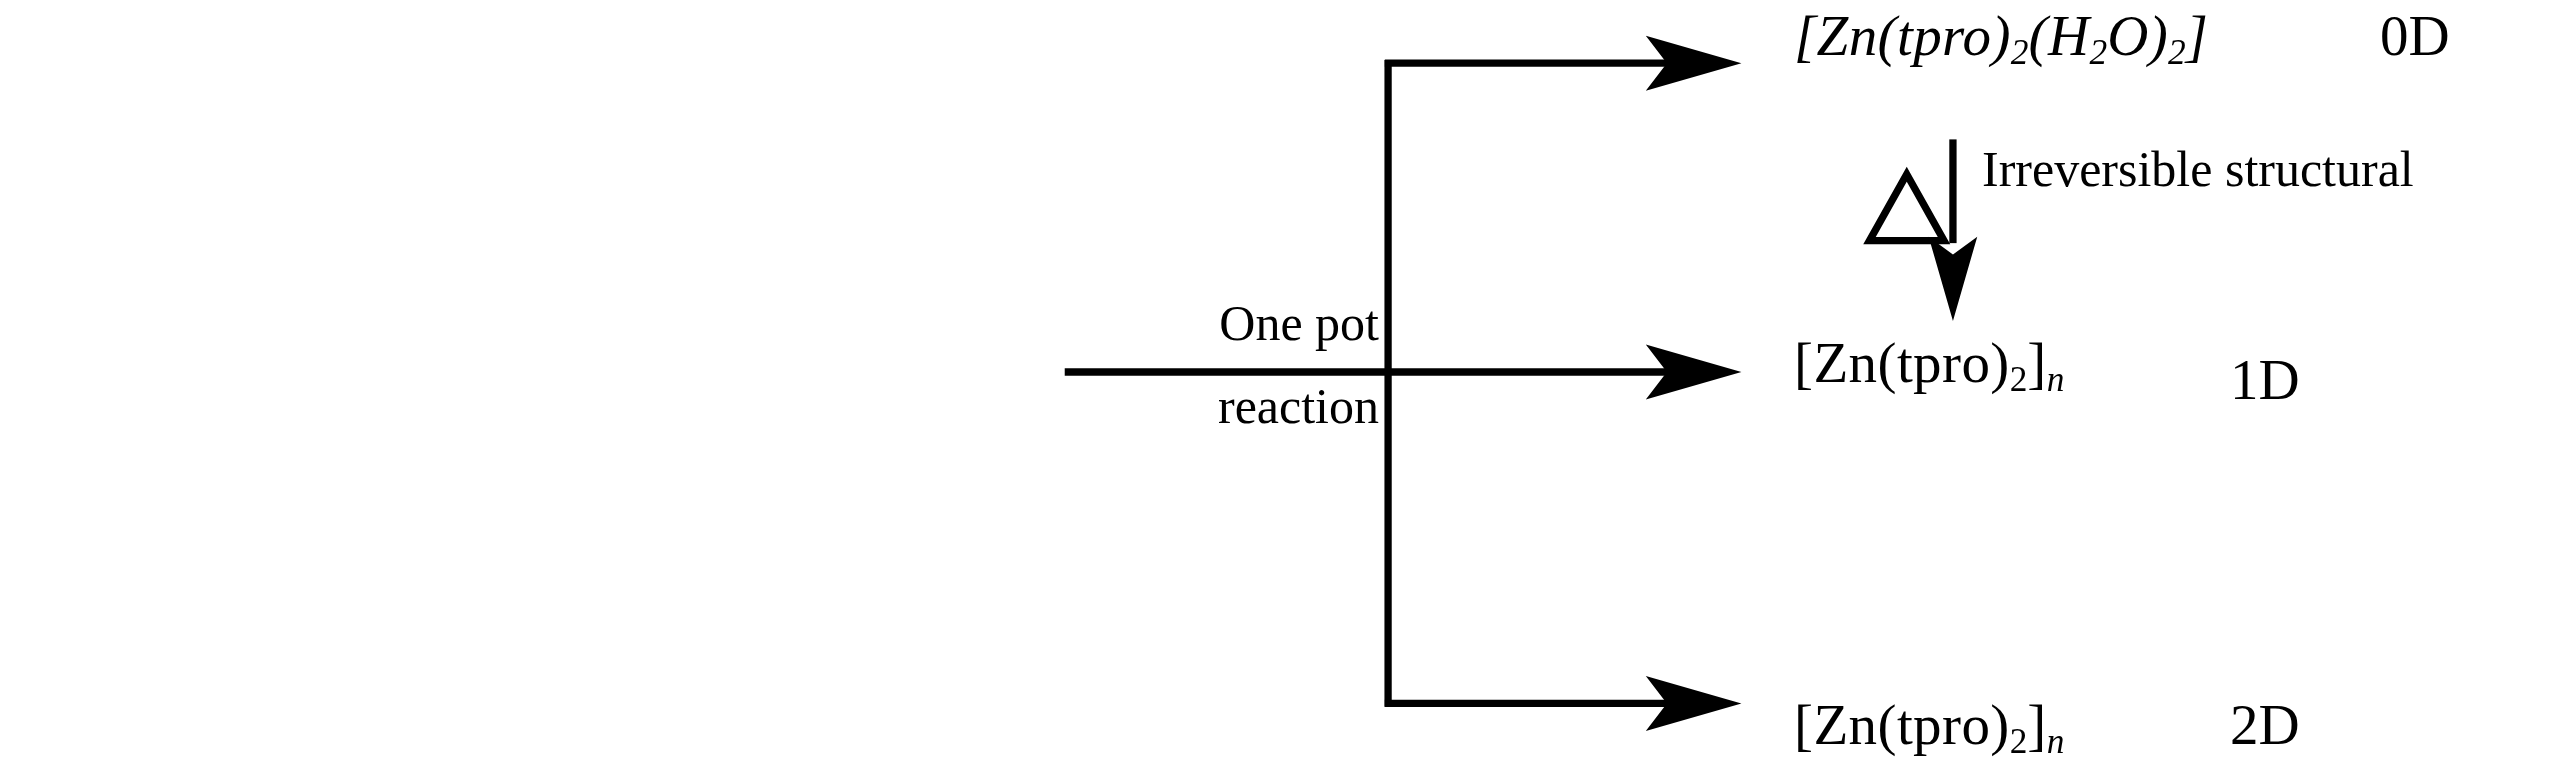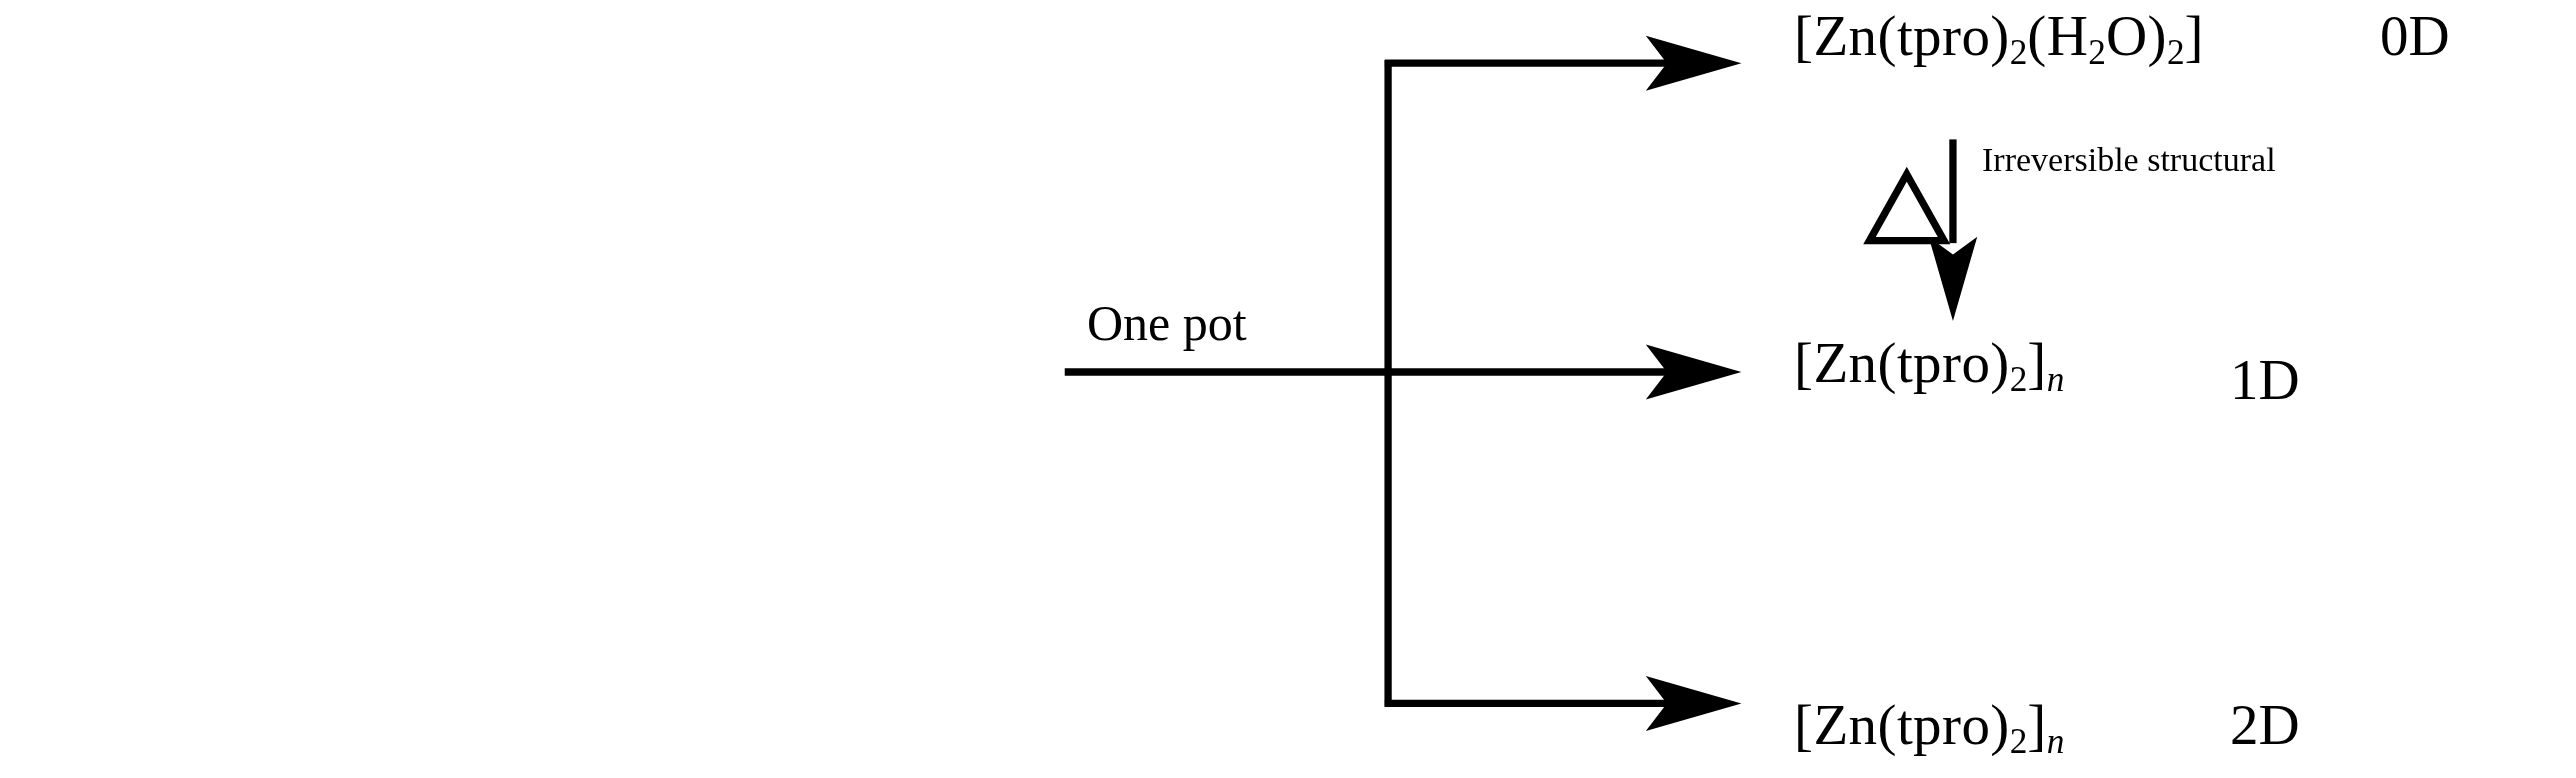--- a/index.html
+++ b/index.html
@@ -35,21 +35,21 @@
     top: 328px;
     font-size: 60px;
     line-height: 1;
   }
 
   .product {
     font-size: 57px;
     line-height: 1;
   }
 
-  .product-0d { left: 1794px; top: 6.5px; }
+  .product-0d { left: 1794px; top: 6.5px; font-style: italic; }
   .product-1d { left: 1794px; top: 334px; }
   .product-2d { left: 1794px; top: 696px; }
 
   .dim {
     position: absolute;
     font-size: 57px;
     line-height: 1;
     white-space: nowrap;
     font-family: "Liberation Serif", "DejaVu Serif", serif;
   }
@@ -79,36 +79,36 @@
     letter-spacing: 0;
     padding: 0 1.6px;
   }
 
   
 
   .cond {
     position: absolute;
     left: 1087px;
     width: 292px;
-    text-align: left;
+    text-align: right;
     font-size: 50px;
     line-height: 1.02;
     white-space: nowrap;
   }
 
   .cond-top  { top: 298px; }
   .cond-bot  { top: 381px; }
 
   
 
   .transform-label {
     position: absolute;
     left: 1982px;
     top: 139px;
-    font-size: 34px;
+    font-size: 50px;
     line-height: 1.22;
     white-space: nowrap;
   }
 
   .transform-label div { white-space: nowrap; }
 
   
 
   #lines {
     position: absolute;
@@ -155,20 +155,21 @@
     <line x1="2409" y1="172" x2="2409" y2="300" stroke="#000000" stroke-width="9"></line>
     <g transform="translate(2409,396)">
       <use href="#barb-down"></use>
     </g>
 
     <path d="M2352,215 L2398,297 L2306,297 Z" fill="none" stroke="#000000" stroke-width="9" stroke-linejoin="miter"></path>
   </svg>
 
 
   <div class="cond cond-top">One pot</div>
+  <div class="cond cond-bot">reaction</div>
 
   <div class="chem product product-0d">
     <span>[Zn(tpro)</span><sub>2</sub><span>(H</span><sub>2</sub><span>O)</span><sub>2</sub><span>]</span>
   </div>
   <div class="dim dim-0d">0D</div>
 
   <div class="transform-label">
     <div>Irreversible structural</div>
   </div>
 

